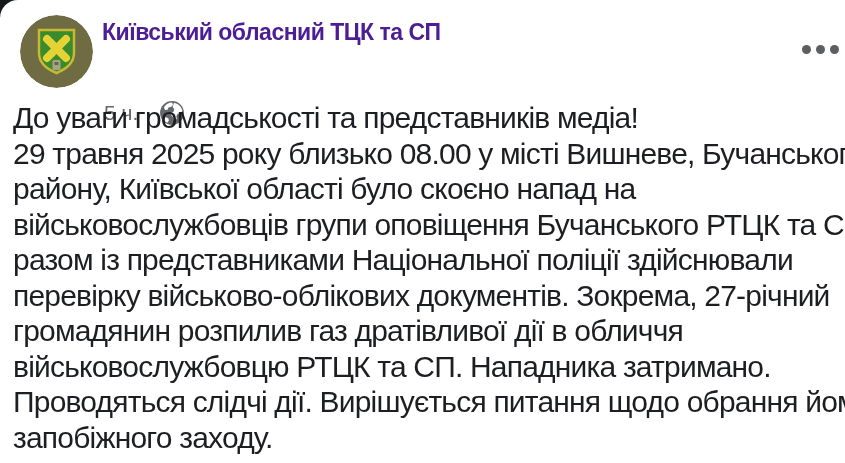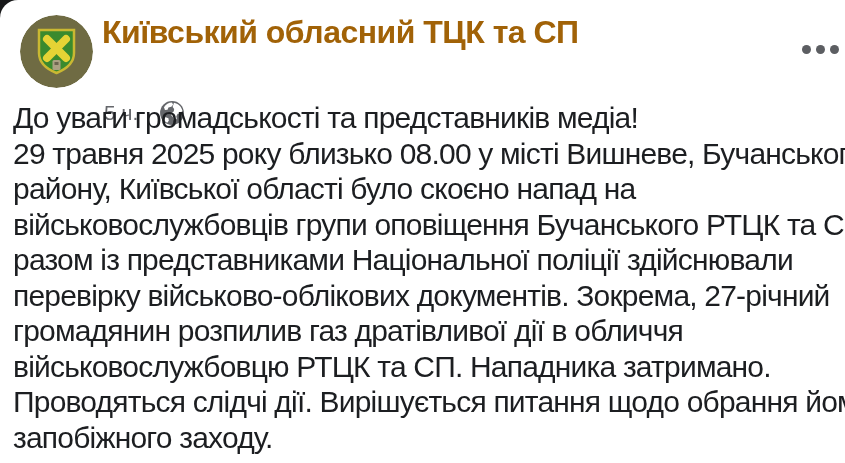--- a/index.html
+++ b/index.html
@@ -28,25 +28,25 @@
     height: 73px;
     border-radius: 50%;
     overflow: hidden;
     cursor: pointer;
   }
   .avatar svg { display: block; width: 73px; height: 73px; }
   .page-name {
     position: absolute;
     left: 102px;
     top: 16px;
-    font-size: 32px;
+    font-size: 23px;
     line-height: 32px;
     font-weight: bold;
     letter-spacing: -0.5px;
-    color: #a16207;
+    color: #4c1d95;
     white-space: nowrap;
     cursor: pointer;
   }
   .meta-row {
     position: absolute;
     left: 104px;
     top: 55px;
     height: 28px;
     display: flex;
     align-items: center;

